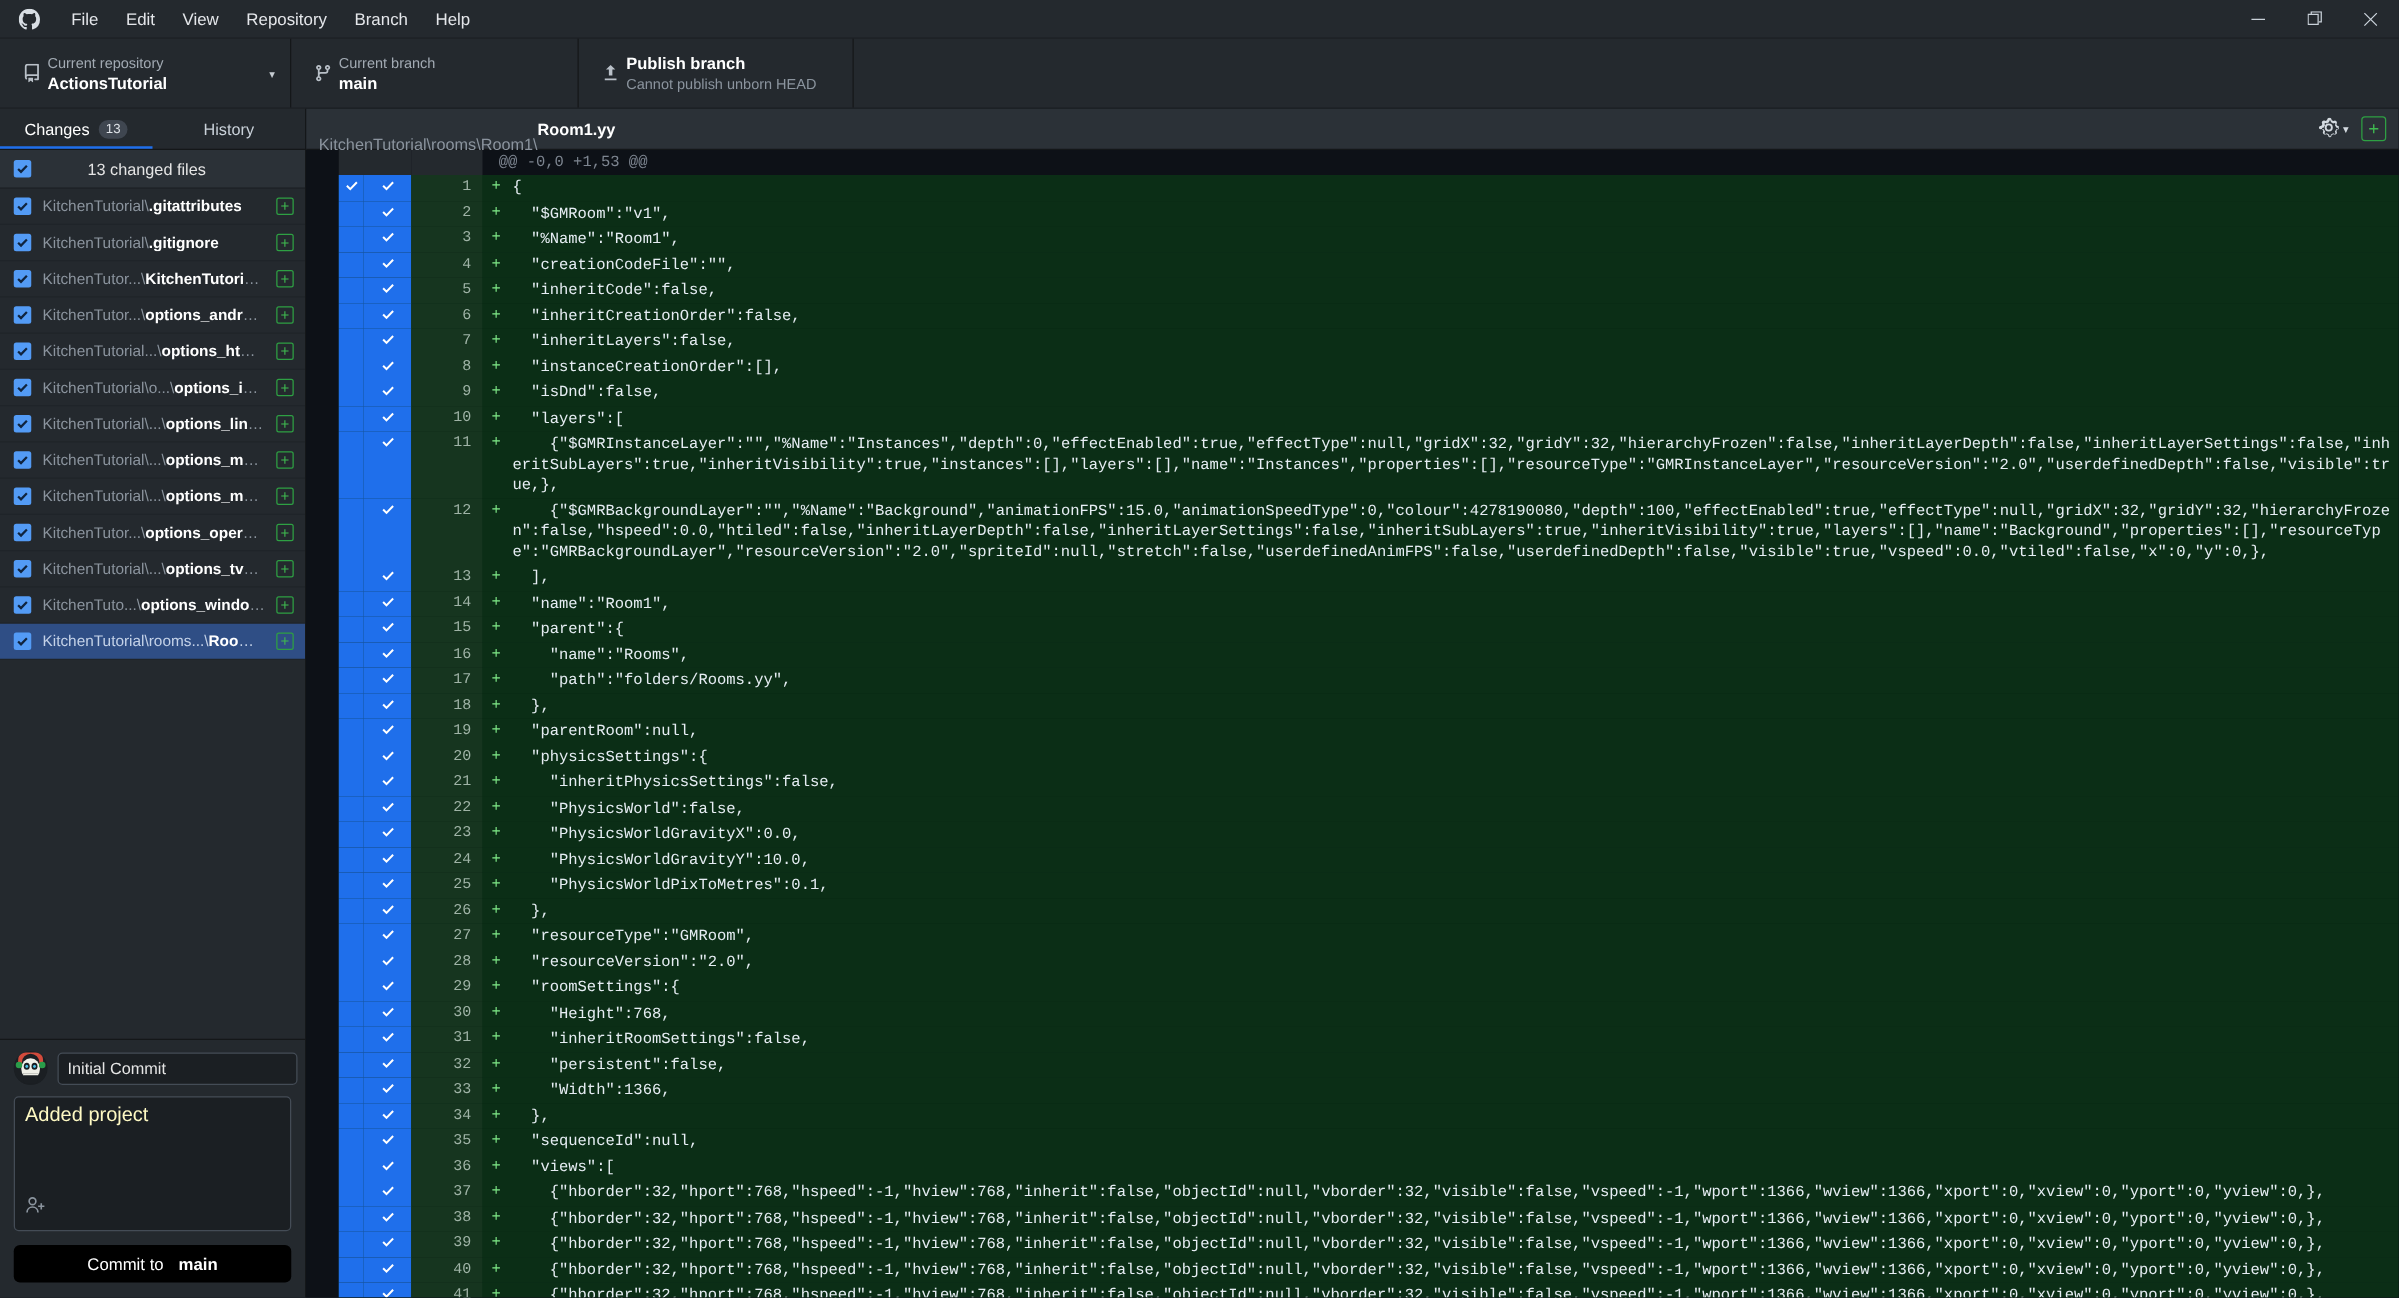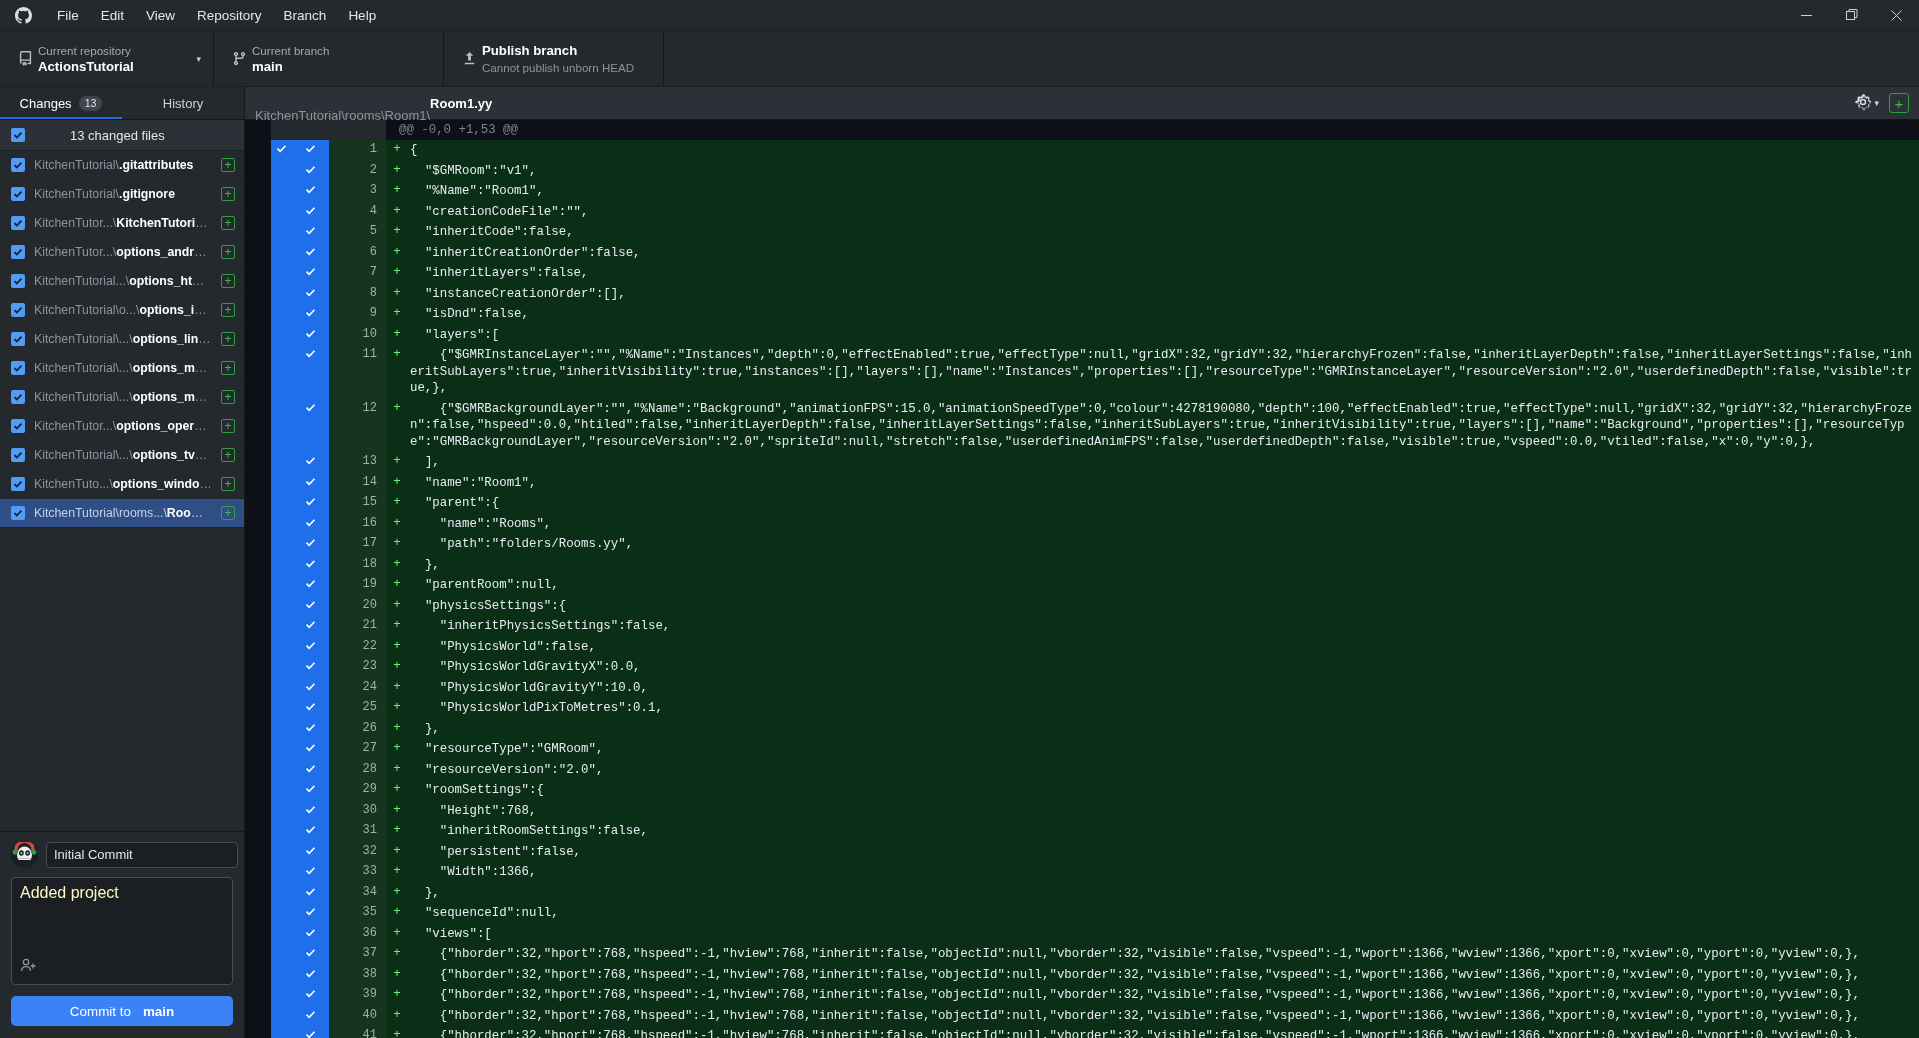--- a/index.html
+++ b/index.html
@@ -30,21 +30,21 @@
 
   
   .toolbar {
     height: 56px; flex: 0 0 56px; background: #24292e; display: flex;
     border-bottom: 1px solid #1b1f23;
   }
   .tb-cell {
     display: flex; align-items: center; padding: 0 12px;
     border-right: 1px solid #141719; position: relative;
   }
-  .tb-repo { width: 214px; }
+  .tb-repo { width: 233px; }
   .tb-branch { width: 230px; }
   .tb-publish { width: 220px; }
   .tb-icon { width: 26px; flex: 0 0 26px; display: flex; align-items: center; justify-content: center; color: #b9c0c8; }
   .tb-text { display: flex; flex-direction: column; justify-content: center; overflow: hidden; }
   .tb-label { font-size: 11.6px; color: #a2aab3; line-height: 15px; white-space: nowrap; }
   .tb-value { font-size: 13.2px; color: #ffffff; font-weight: bold; line-height: 17px; white-space: nowrap; overflow: hidden; text-overflow: ellipsis; }
   .tb-value.dim { color: #8b949e; font-weight: normal; font-size: 11.6px; }
   .tb-caret { margin-left: auto; color: #c6ccd2; font-size: 9px; padding-left: 8px;}
 
   
@@ -105,21 +105,21 @@
     border-radius: 4px; color: #e5e5e5; font-size: 13px; padding: 0 7px;
     font-family: "Liberation Sans", sans-serif;
   }
   .desc-box {
     height: 108px; background: #1b1f23; border: 1px solid #444c56; border-radius: 4px;
     padding: 6px 8px; position: relative; margin-bottom: 11px;
   }
   .desc-text { font-size: 16px; color: #fef9c3; }
   .coauthor { position: absolute; left: 8px; bottom: 6px; color: #8b949e; }
   .commit-btn {
-    height: 30px; width: 100%; background: #3b82f6; border: none; border-radius: 5px;
+    height: 30px; width: 100%; background: #000000; border: none; border-radius: 5px;
     color: #ffffff; font-size: 13.4px; font-family: "Liberation Sans", sans-serif;
     display: flex; align-items: center; justify-content: center; gap: 12px;
   }
   .commit-btn b { font-weight: bold; }
 
   
   .diff-pane { flex: 1 1 auto; display: flex; flex-direction: column; background: #0d1117; min-width: 0; }
   .diff-header {
     height: 33px; flex: 0 0 33px; background: #2b3137; display: flex; align-items: center;
     padding: 0 10px; border-bottom: 1px solid #141719; font-size: 13px;

